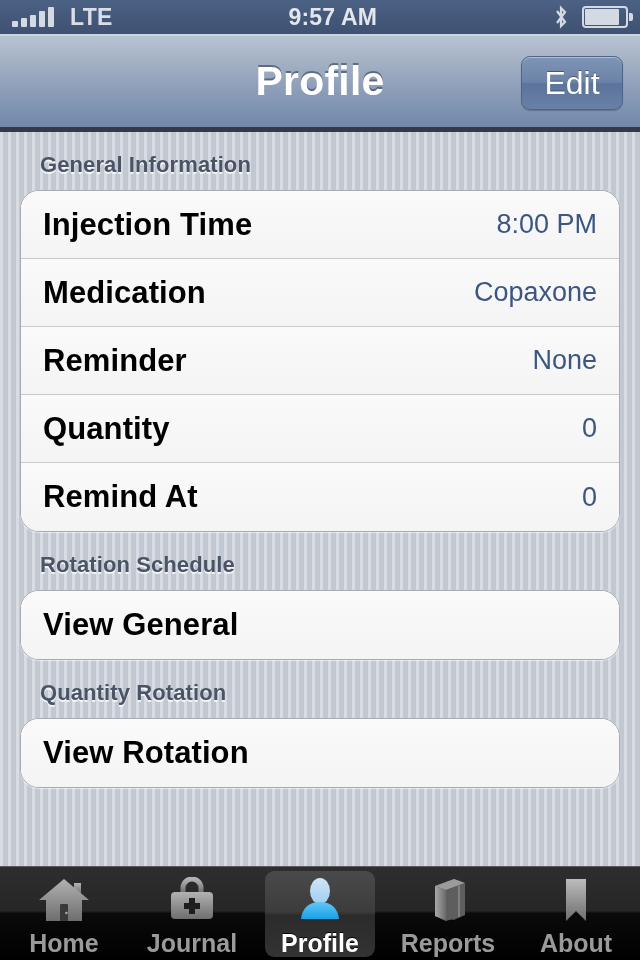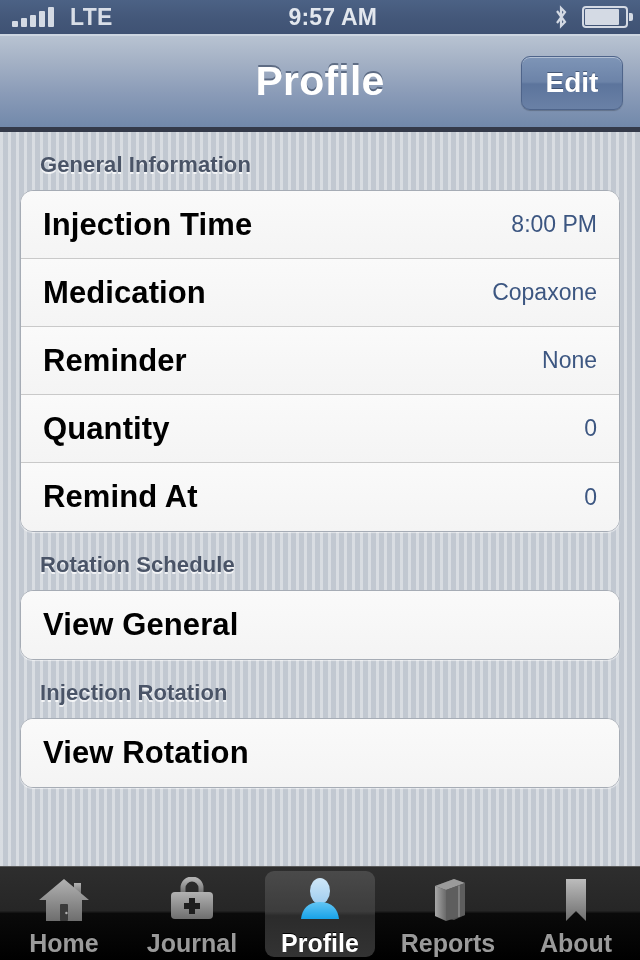--- a/index.html
+++ b/index.html
@@ -62,21 +62,21 @@
   .edit-btn{
     position:absolute; right:17px; top:20px;
     width:102px; height:54px; border-radius:9px;
     background:linear-gradient(to bottom,#7e95b7 0%,#6c83a8 48%,#5c749c 52%,#6a81a6 100%);
     border:1px solid #4e648a;
     box-shadow:inset 0 1px 0 rgba(255,255,255,0.42), 0 1px 1px rgba(0,0,0,0.22);
     display:flex; align-items:center; justify-content:center;
     cursor:pointer;
   }
   .edit-btn span{
-    color:#ffffff; font-size:28px; font-weight:bold;
+    color:#ffffff; font-size:32px; font-weight:normal;
     text-shadow:0 -1px 0 rgba(40,55,80,0.6);
   }
 
   
   .content{
     position:absolute; top:132px; left:0; width:640px; bottom:94px;
     background-color:#c8ced6;
     background-image:repeating-linear-gradient(to right,
        rgba(255,255,255,0.30) 0px, rgba(255,255,255,0.30) 3px,
        rgba(150,160,175,0.13) 3px, rgba(150,160,175,0.13) 8px);
@@ -84,39 +84,39 @@
     padding:0 20px;
   }
   .section-header{
     color:#4a5467; font-size:22px; font-weight:bold;
     text-shadow:0 2px 0 rgba(255,255,255,0.75);
     padding:20px 2px 12px 20px;
     letter-spacing:0.1px;
   }
   .card{
     background:#f7f7f7;
-    border-radius:13px;
+    border-radius:19px;
     border:1px solid #a6acb5;
     box-shadow:0 1px 1px rgba(255,255,255,0.55);
     overflow:hidden;
   }
   .row{
     height:68px; display:flex; align-items:center;
     padding:0 22px;
     border-bottom:1px solid #c9c9c9;
     background:linear-gradient(to bottom,#fafafa 0%,#f4f4f4 100%);
     cursor:pointer;
   }
   .row:last-child{ border-bottom:none;gap:11px; }
   .row-label{
     color:#000000; font-size:31px; font-weight:bold; letter-spacing:0.1px;
     flex:1; white-space:nowrap;
   }
   .row-value{
-    color:#3c5681; font-size:23px; font-weight:normal;
+    color:#3c5681; font-size:27px; font-weight:normal;
     white-space:nowrap; 
   }
   .card.single .row{ border-bottom:none; }
 
   
   .tabbar{
     position:absolute; bottom:0; left:0; width:640px; height:94px;
     background:linear-gradient(to bottom,#2e2e2e 0%,#262626 47%,#0a0a0a 50%,#000000 100%);
     border-top:1px solid #5a5a5a;
     display:flex;
@@ -201,21 +201,21 @@
   </div>
 
   <div class="section-header">Rotation Schedule</div>
   <div class="card single">
     <div class="row">
       <span class="row-label">View General</span>
       <span class="row-value"></span>
     </div>
   </div>
 
-  <div class="section-header">Injection Rotation</div>
+  <div class="section-header">Quantity Rotation</div>
   <div class="card single">
     <div class="row">
       <span class="row-label">View Rotation</span>
       <span class="row-value"></span>
     </div>
   </div>
 
 </div>
 
 <div class="tabbar">

